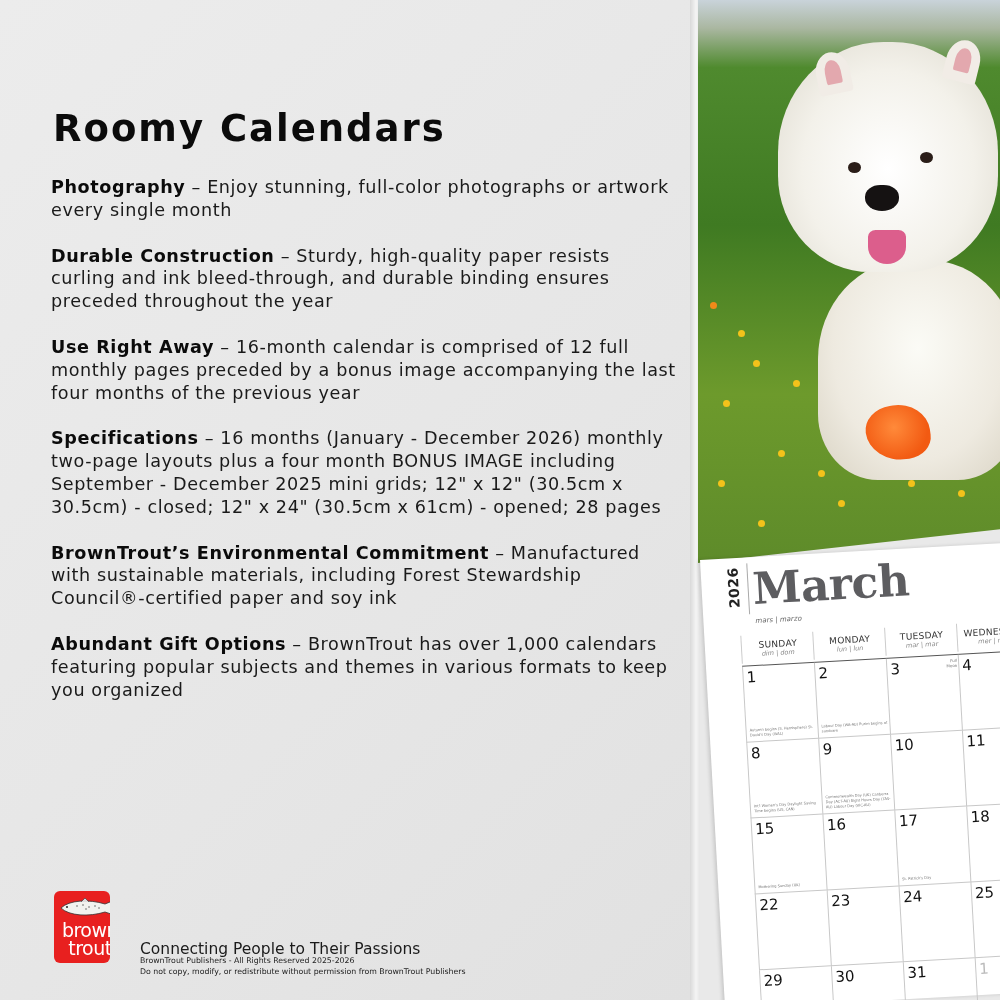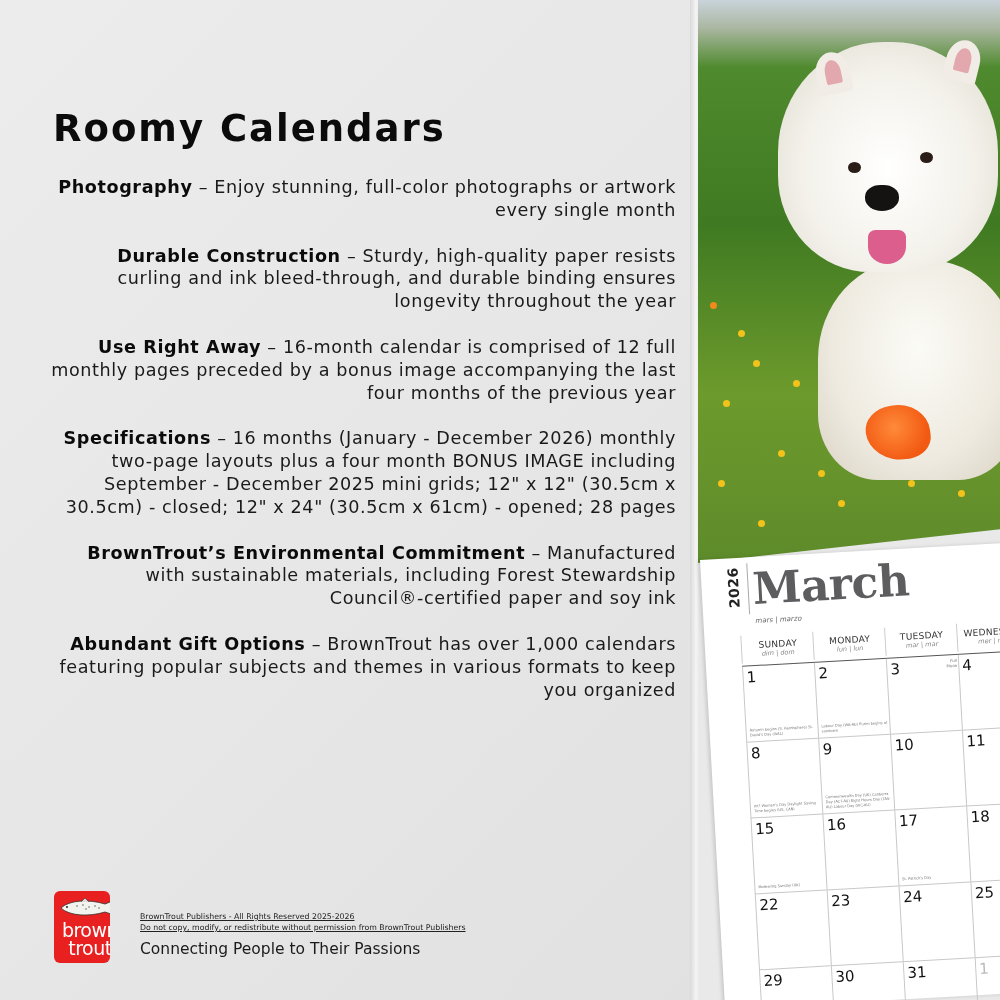--- a/index.html
+++ b/index.html
@@ -11,21 +11,21 @@
   }
   .left {
     position:absolute; left:0; top:0; width:690px; height:1000px;
     background:linear-gradient(135deg,#ececec 0%,#e6e6e6 60%,#e1e1e1 100%);
   }
   .title {
     position:absolute; left:53px; top:48px; margin:0;
     font-family:"DejaVu Sans", sans-serif; font-weight:bold;
     font-size:37px; line-height:54px; letter-spacing:2px; color:#0b0b0b;
   }
-  .features { position:absolute; left:51px; top:176px; width:625px;text-align:right; }
+  .features { position:absolute; left:51px; top:176px; width:625px; }
   .feature {
     margin:0 0 23px 0; font-size:17.6px; line-height:22.8px;
     letter-spacing:0.6px; color:#1a1a1a;
   }
   .feature .fh { font-weight:bold; color:#0b0b0b; }
   .logo {
     position:absolute; left:54px; top:891px; width:56px; height:72px;
     background:#e8201f; border-radius:6px; overflow:hidden;
   }
   .logo .fish { position:absolute; left:5px; top:6px; width:62px; height:22px; }
@@ -33,21 +33,21 @@
     position:absolute; left:0; width:72px; text-align:center; color:#fff;
     font-family:"DejaVu Sans", sans-serif; font-size:19px; line-height:19px; letter-spacing:-0.5px;
   }
   .logo .w1 { top:30px; }
   .logo .w2 { top:48px; }
   .pub-name {
     position:absolute; left:140px; top:885px; font-size:27px; font-weight:bold;
     letter-spacing:0.2px; color:#0d0d0d; white-space:nowrap;
   }
   .pub-tag { position:absolute; left:140px; top:940px; font-size:15.5px; color:#1a1a1a; white-space:nowrap; }
-  .pub-legal { position:absolute; left:140px; top:911px; font-size:7.8px; line-height:11px; color:#222; white-space:nowrap;text-decoration:underline; }
+  .pub-legal { position:absolute; left:140px; top:955px; font-size:7.8px; line-height:11px; color:#222; white-space:nowrap; }
 
   .right { position:absolute; left:690px; top:0; width:310px; height:1000px; }
   .photo {
     position:absolute; left:8px; top:0; width:302px; height:563px; overflow:hidden;
     background:linear-gradient(180deg,#c9d3da 0%,#aab7a1 5%,#4f8a2e 12%,#3f7a22 40%,#6d9a2c 70%,#5e8b2a 100%);
     clip-path:polygon(0 0,100% 0,100% 94%,0 100%);
   }
   .page-curl-edge {
     position:absolute; left:0; top:0; width:10px; height:1000px;
     background:linear-gradient(90deg,#d9d9d9,#f4f4f4 60%,#e6e6e6);
@@ -99,21 +99,21 @@
 <body>
 
 <div class="left">
   <h1 class="title">
     <br>
     <span>Roomy Calendars</span>
   </h1>
 
   <div class="features">
     <p class="feature"><span class="fh">Photography</span><span> – Enjoy stunning, full-color photographs or artwork every single month</span></p>
-    <p class="feature"><span class="fh">Durable Construction</span><span> – Sturdy, high-quality paper resists curling and ink bleed-through, and durable binding ensures longevity throughout the year</span></p>
+    <p class="feature"><span class="fh">Durable Construction</span><span> – Sturdy, high-quality paper resists curling and ink bleed-through, and durable binding ensures preceded throughout the year</span></p>
     <p class="feature"><span class="fh">Use Right Away</span><span> – 16-month calendar is comprised of 12 full monthly pages preceded by a bonus image accompanying the last four months of the previous year</span></p>
     <p class="feature"><span class="fh">Specifications</span><span> – 16 months (January - December 2026) monthly two-page layouts plus a four month BONUS IMAGE including September - December 2025 mini grids; 12" x 12" (30.5cm x 30.5cm) - closed; 12" x 24" (30.5cm x 61cm) - opened; 28 pages</span></p>
     <p class="feature"><span class="fh">BrownTrout’s Environmental Commitment</span><span> – Manufactured with sustainable materials, including Forest Stewardship Council®-certified paper and soy ink</span></p>
     <p class="feature"><span class="fh">Abundant Gift Options</span><span> – BrownTrout has over 1,000 calendars featuring popular subjects and themes in various formats to keep you organized</span></p>
   </div>
 
   <div class="logo">
     <svg class="fish" viewBox="0 0 62 22">
       <path d="M2 11 C10 3, 30 2, 46 7 L56 3 L55 11 L58 19 L46 15 C30 20, 10 19, 2 11 Z" fill="#f2f2ee" stroke="#333" stroke-width="0.8"></path>
       <circle cx="8" cy="10" r="1" fill="#222"></circle>

